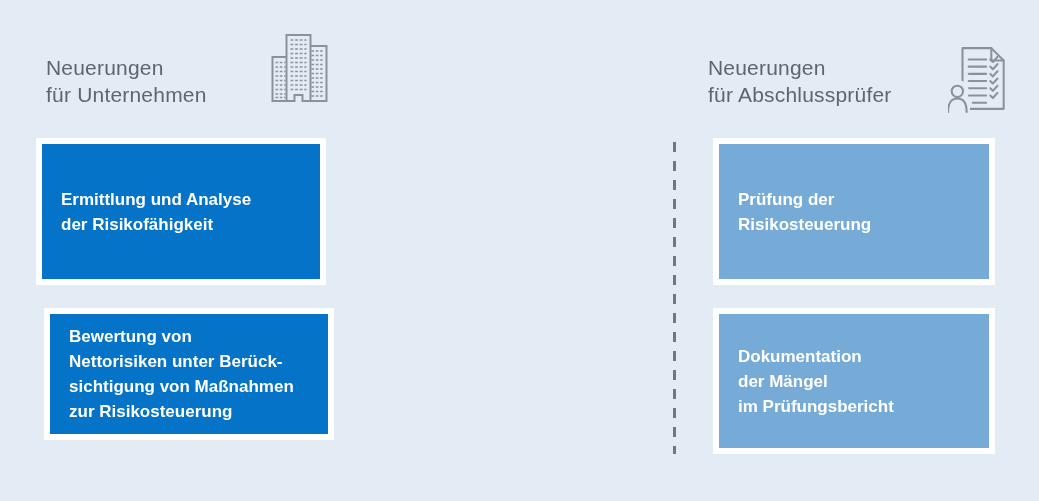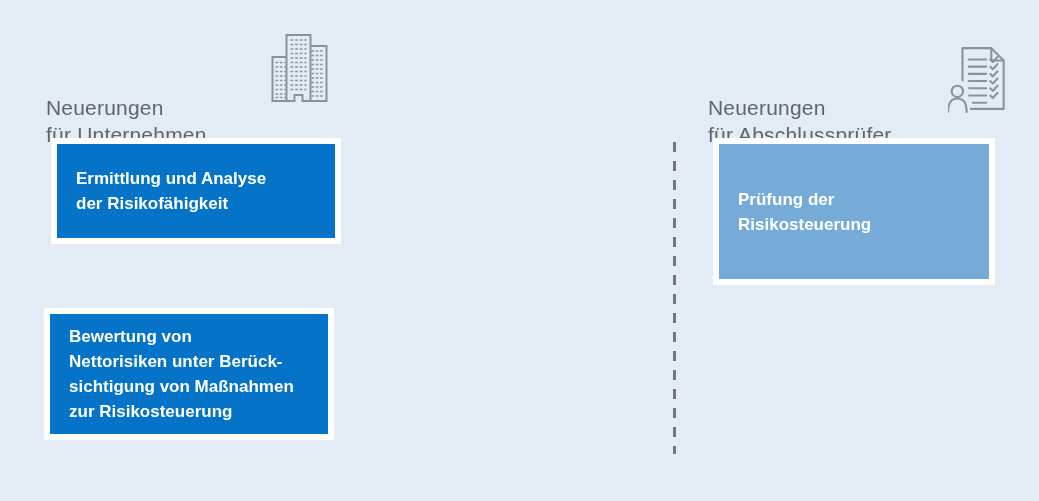--- a/index.html
+++ b/index.html
@@ -21,21 +21,20 @@
     background:var(--page-bg);
     overflow:hidden;
   }
   .hdr-title{
     position:absolute;
     font-size:21px;
     line-height:27px;
     color:var(--header-text);
     white-space:pre-line;
     letter-spacing:0.2px;
-    margin-top:40px;
   }
   .hdr-title.left{left:46px;top:54px;}
   .hdr-title.right{left:708px;top:54px;}
   .icon{position:absolute;color:var(--icon-stroke);}
   .icon.buildings{left:271px;top:34px;}
   .icon.checklist{left:948px;top:44px;}
   .icon svg{display:block;}
   .bgfill{fill:var(--page-bg);}
   .nofill{fill:none;}
   .halo{stroke:var(--page-bg);fill:var(--page-bg);}
@@ -111,21 +110,21 @@
 
       <circle class="halo" cx="9" cy="46" r="8.5" stroke-width="5"></circle>
       <path class="halo" d="M0 66 C0 56 4 52.5 9 52.5 C14 52.5 18 56 18 66" stroke-width="7"></path>
       <circle class="bgfill" cx="9" cy="46" r="5.5"></circle>
       <path class="nofill" d="M0 66 C0 56.5 4 53 9 53 C14 53 18 56.5 18 66"></path>
     </svg>
   </div>
 
   <div class="divider"></div>
 
-  <div class="card dark" style="left:51px;top:138px;width:290px;height:106px">
+  <div class="card dark" style="left:36px;top:138px;width:290px;height:147px">
     <div class="card-inner">
       <span class="card-label">Ermittlung und Analyse
 der Risikofähigkeit</span>
     </div>
   </div>
 
 
   <div class="card dark" style="left:44px;top:308px;width:290px;height:132px">
     <div class="card-inner">
       <span class="card-label">Bewertung von
@@ -136,14 +135,21 @@
   </div>
 
 
   <div class="card light" style="left:713px;top:138px;width:282px;height:147px">
     <div class="card-inner">
       <span class="card-label">Prüfung der
 Risikosteuerung</span>
     </div>
   </div>
 
+  <div class="card light" style="left:713px;top:308px;width:282px;height:146px">
+    <div class="card-inner">
+      <span class="card-label">Dokumentation
+der Mängel
+im Prüfungsbericht</span>
+    </div>
+  </div>
 
 </div>
 
 </body></html>

